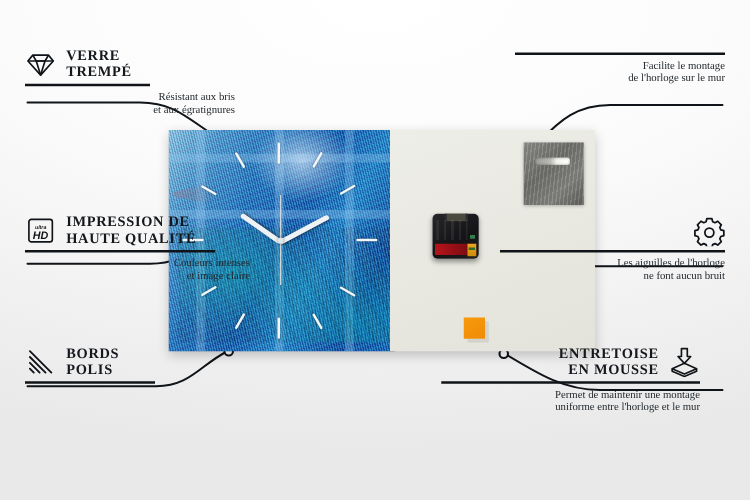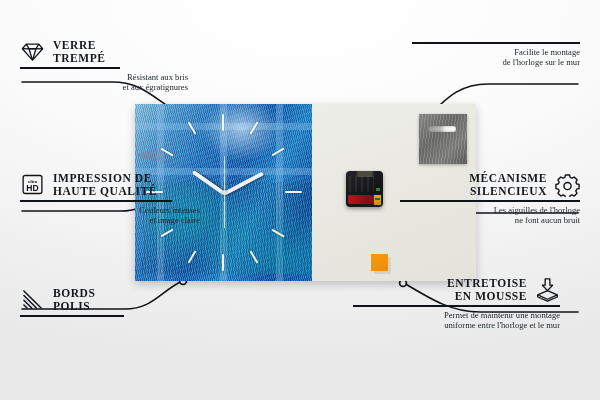--- a/index.html
+++ b/index.html
@@ -103,21 +103,21 @@
     font-weight:700;font-size:11.5px;line-height:12.5px;
     letter-spacing:.55px;color:#14181c;text-transform:uppercase;
     white-space:pre-line;
   }
   .co-rule{height:1.6px;background:#101418;margin-top:3px;}
   .co-sub{
     font-family:"Liberation Serif", serif;
     font-size:8.6px;line-height:10.6px;color:#22282d;margin-top:3px;
     white-space:pre-line;
   }
-  .ico{width:25px;height:25px;flex:0 0 25px;color:#101418;}
+  .ico{width:25px;height:25px;flex:0 0 25px;color:#101418;font-style:italic;}
   .ico svg{display:block;width:25px;height:25px;}
 
   .left  .co-head{justify-content:flex-start;}
   .left  .co-title{text-align:left;}
   .left  .co-sub{text-align:right;}
   .right .co-head{justify-content:flex-end;}
   .right .co-title{text-align:right;}
   .right .co-sub{text-align:right;}
 </style>
 </head>
@@ -223,21 +223,21 @@
         </svg>
       </span>
       <span class="co-title">IMPRESSION DE
 HAUTE QUALITÉ</span>
     </div>
     <div class="co-rule" style="width:152px;"></div>
     <div class="co-sub">Couleurs intenses
 et image claire</div>
   </div>
 
-  <div class="callout left" style="left:20px;top:277px;width:168px;margin-top:10px;">
+  <div class="callout left" style="left:20px;top:277px;width:168px;">
     <div class="co-head">
       <span class="ico">
         <svg viewBox="0 0 32 32">
             <g stroke="currentColor" stroke-width="1.9" stroke-linecap="round">
           <path d="M5 5 L27 27"></path>
               <path d="M5 11 L21 27"></path>
               <path d="M5 17 L15 27"></path>
               <path d="M5 23 L9 27"></path>
         </g>
           </svg>
@@ -249,22 +249,20 @@
   </div>
 
   <div class="callout right" style="left:412px;top:39px;width:168px;">
     <div class="co-rule" style="width:168px;"></div>
     <div class="co-sub">Facilite le montage
 de l'horloge sur le mur</div>
   </div>
 
   <div class="callout right" style="left:400px;top:172px;width:180px;">
     <div class="co-head">
-      <span class="co-title">MÉCANISME
-SILENCIEUX</span>
       <span class="ico">
         <svg viewBox="0 0 32 32">
           <path fill="none" stroke="currentColor" stroke-width="1.8" stroke-linejoin="round" d="M13.4 3.8h5.2l.8 3.1 2.4 1 2.8-1.5 3.6 3.6-1.5 2.8 1 2.4 3.1.8v5.2l-3.1.8-1 2.4 1.5 2.8-3.6 3.6-2.8-1.5-2.4 1-.8 3.1h-5.2l-.8-3.1-2.4-1-2.8 1.5-3.6-3.6 1.5-2.8-1-2.4-3.1-.8v-5.2l3.1-.8 1-2.4-1.5-2.8 3.6-3.6 2.8 1.5 2.4-1z"></path>
           <circle cx="16" cy="18" r="4.6" fill="none" stroke="currentColor" stroke-width="1.8"></circle>
         </svg>
       </span>
     </div>
     <div class="co-rule" style="width:180px;"></div>
     <div class="co-sub">Les aiguilles de l'horloge
 ne font aucun bruit</div>

